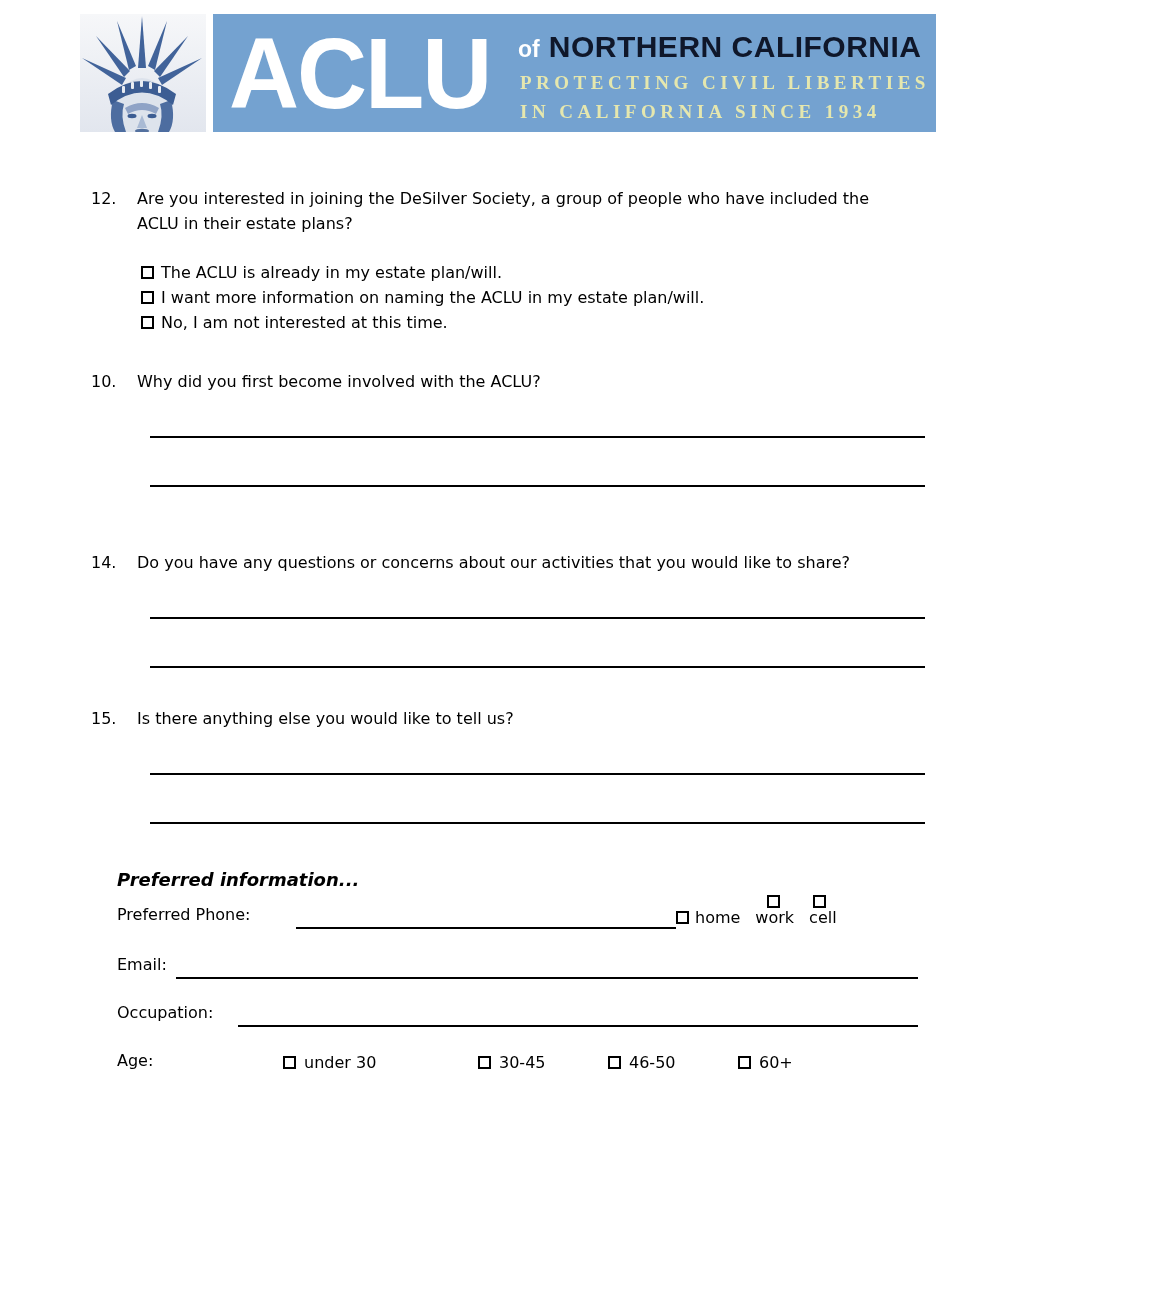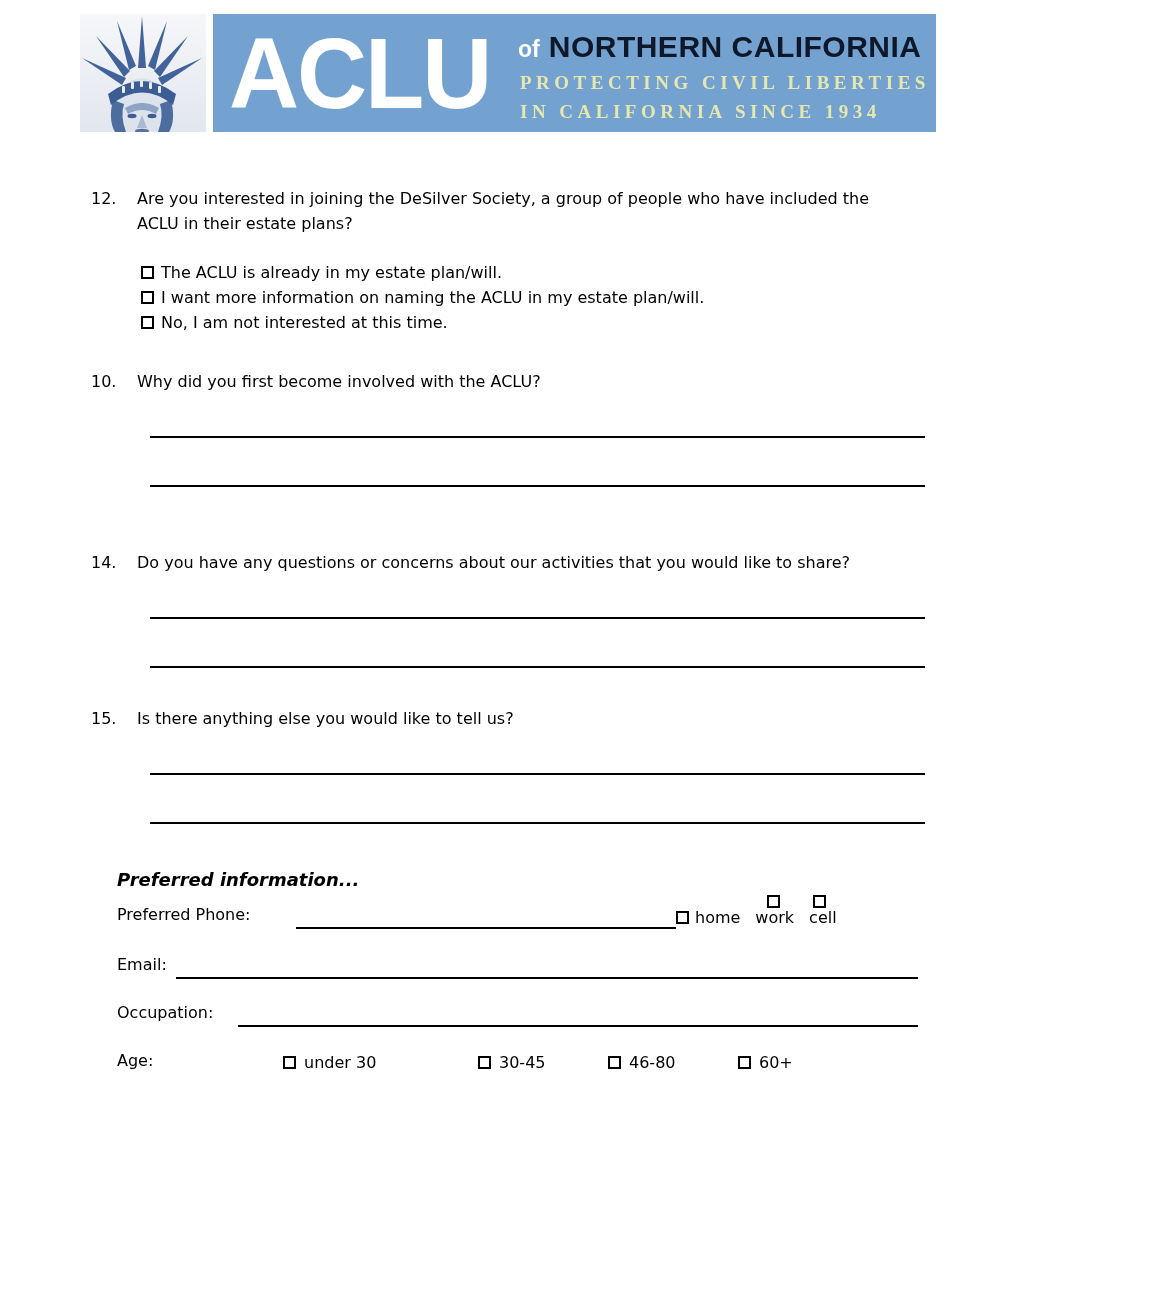--- a/index.html
+++ b/index.html
@@ -191,20 +191,20 @@
   <div class="age-opt age1">
     <span class="cb"></span>
     <span>under 30</span>
   </div>
   <div class="age-opt age2">
     <span class="cb"></span>
     <span>30-45</span>
   </div>
   <div class="age-opt age3">
     <span class="cb"></span>
-    <span>46-80</span>
+    <span>46-50</span>
   </div>
   <div class="age-opt age4">
     <span class="cb"></span>
     <span>60+</span>
   </div>
 
 </div>
 
 </body></html>

